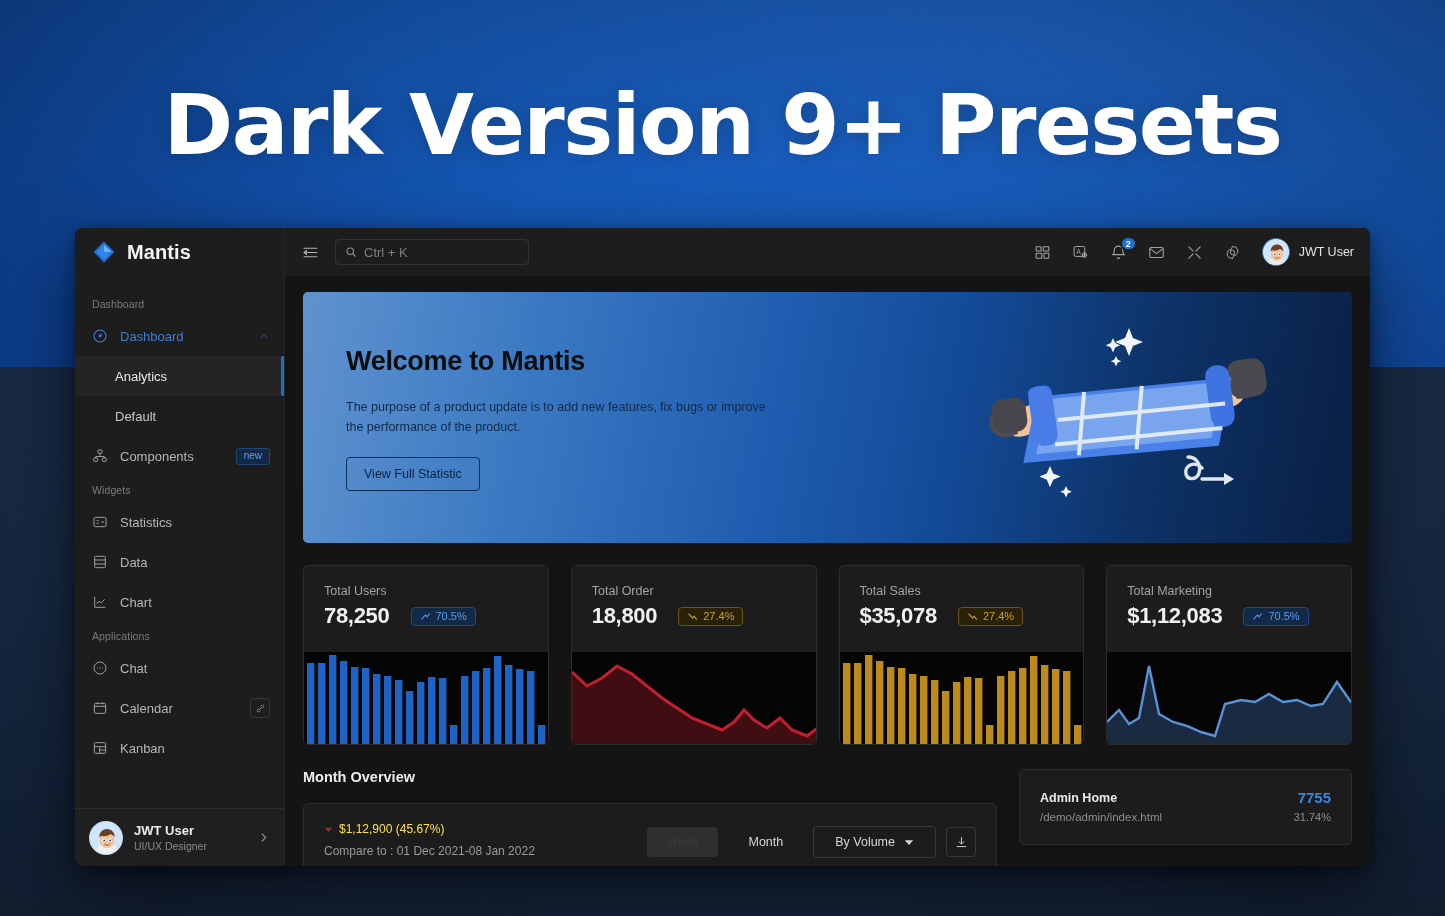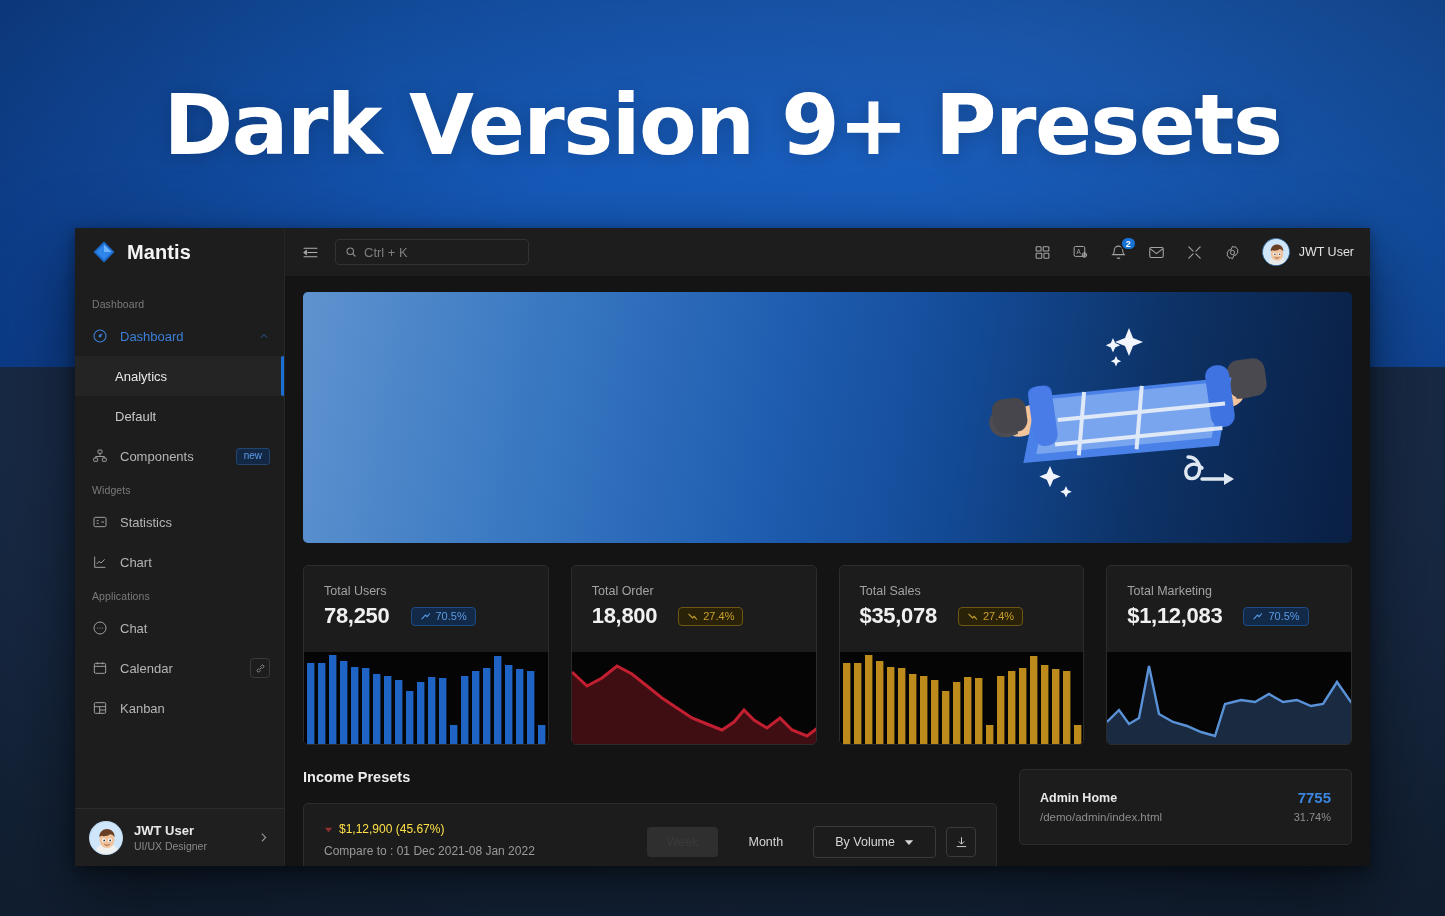--- a/index.html
+++ b/index.html
@@ -36,21 +36,21 @@
     color:#ffffff;
     font-family:"DejaVu Sans", sans-serif;
     text-shadow:0 2px 18px rgba(0,0,0,0.18);
   }
 
   
   .app-window {
     position:absolute; left:75px; top:228px;
     width:1295px; height:638px;
     background:#1d1d1d;
-    border-radius:1px;
+    border-radius:8px;
     overflow:hidden;
     box-shadow:0 26px 70px rgba(0,0,0,0.55), 0 4px 14px rgba(0,0,0,0.4);
     display:flex;
   }
 
   
   .sidebar {
     width:210px; flex:0 0 210px; height:100%;
     background:#1d1d1d;
     display:flex; flex-direction:column;
@@ -284,20 +284,27 @@
       </div>
 
       <div class="nav-caption">Widgets</div>
 
       <div class="nav-item">
         <svg class="ico" viewBox="0 0 24 24" fill="none" stroke="#b5b5b5" stroke-width="1.5">
           <rect x="3" y="5" width="18" height="14" rx="2"></rect>
             <path d="M7 10h3M7 14h3M14 12h4"></path>
         </svg>
         <span class="lbl">Statistics</span>
+      </div>
+      <div class="nav-item">
+        <svg class="ico" viewBox="0 0 24 24" fill="none" stroke="#b5b5b5" stroke-width="1.5">
+          <rect x="4" y="3.5" width="16" height="17" rx="1.6"></rect>
+            <path d="M4 9h16M4 15h16"></path>
+        </svg>
+        <span class="lbl">Data</span>
       </div>
       <div class="nav-item">
         <svg class="ico" viewBox="0 0 24 24" fill="none" stroke="#b5b5b5" stroke-width="1.5">
           <path d="M4 4v16h16"></path>
             <path d="M7 15l3.5-4 3 2.5L19 8"></path>
         </svg>
         <span class="lbl">Chart</span>
       </div>
 
       <div class="nav-caption">Applications</div>
@@ -428,20 +435,25 @@
             </svg>
           </div>
           <span class="profile-name">JWT User</span>
         </div>
       </div>
     </div>
 
     <div class="content">
 
       <div class="welcome">
+        <div class="welcome-inner">
+          <h2>Welcome to Mantis</h2>
+          <p>The purpose of a product update is to add new features, fix bugs or improve the performance of the product.</p>
+          <span class="welcome-btn">View Full Statistic</span>
+        </div>
         <svg class="illus" viewBox="0 0 310 200">
           <g transform="rotate(-8 155 100)">
             <path d="M20 78c-6 3-8 12-4 18 5 7 16 9 24 6l22-8-10-22z" fill="#f3c49c"></path>
             <path d="M14 72c-8 2-14 10-12 18 2 9 11 13 19 12l8-2-4-28z" fill="#4c4c52"></path>
             <rect x="6" y="64" width="34" height="34" rx="11" fill="#46464c"></rect>
             <path d="M250 76c7 2 11 11 8 18-4 8-14 11-22 9l-24-6 8-23z" fill="#f3c49c"></path>
             <path d="M262 66c9 1 16 9 15 17-1 9-10 14-18 14l-9-1 2-29z" fill="#3f3f45"></path>
             <rect x="244" y="58" width="38" height="38" rx="12" fill="#49494f"></rect>
             <path d="M52 66l196 8-22 66-196-10z" fill="#4a81e8"></path>
             <path d="M62 70l176 7-18 54-176-8z" fill="#7ba6ef" opacity=".95"></path>
@@ -588,21 +600,21 @@
           <svg class="spark" viewBox="0 0 280 92" preserveAspectRatio="none">
             <rect width="280" height="92" fill="#050505"></rect>
             <path d="M0 70 L12 58 L22 72 L32 66 L42 14 L52 62 L66 70 L80 74 L94 80 L108 84 L118 52 L134 48 L148 50 L162 42 L176 50 L190 48 L204 54 L216 52 L230 30 L244 50 L262 44 L280 46 L280 92 L0 92 Z" fill="#4b82c9" opacity="0.30"></path>
             <path d="M0 70 L12 58 L22 72 L32 66 L42 14 L52 62 L66 70 L80 74 L94 80 L108 84 L118 52 L134 48 L148 50 L162 42 L176 50 L190 48 L204 54 L216 52 L230 30 L244 50 L262 44 L280 46" fill="none" stroke="#5a92d8" stroke-width="2.4"></path>
           </svg>
         </div>
       </div>
 
       <div class="bottom-row">
         <div class="col-left">
-          <div class="section-title">Income Presets</div>
+          <div class="section-title">Month Overview</div>
           <div class="panel">
             <div class="income-head">
               <div class="income-left">
                 <div class="income-delta">
                   <svg width="9" height="9" viewBox="0 0 12 12">
                       <path d="M1 3.5h10L6 9.5z" fill="#8e2f2f"></path>
                     </svg>
                   <span>$1,12,900 (45.67%)</span>
                 </div>
                 <div class="income-compare">Compare to : 01 Dec 2021-08 Jan 2022</div>

